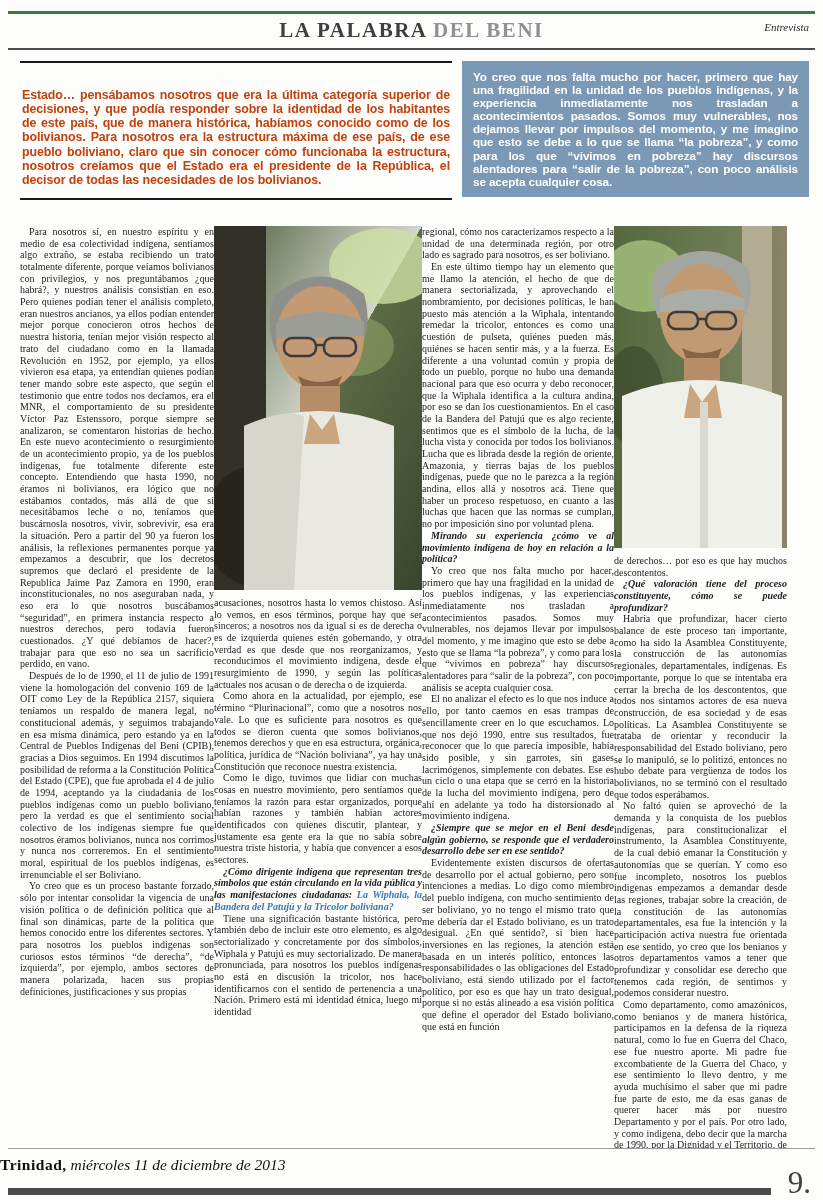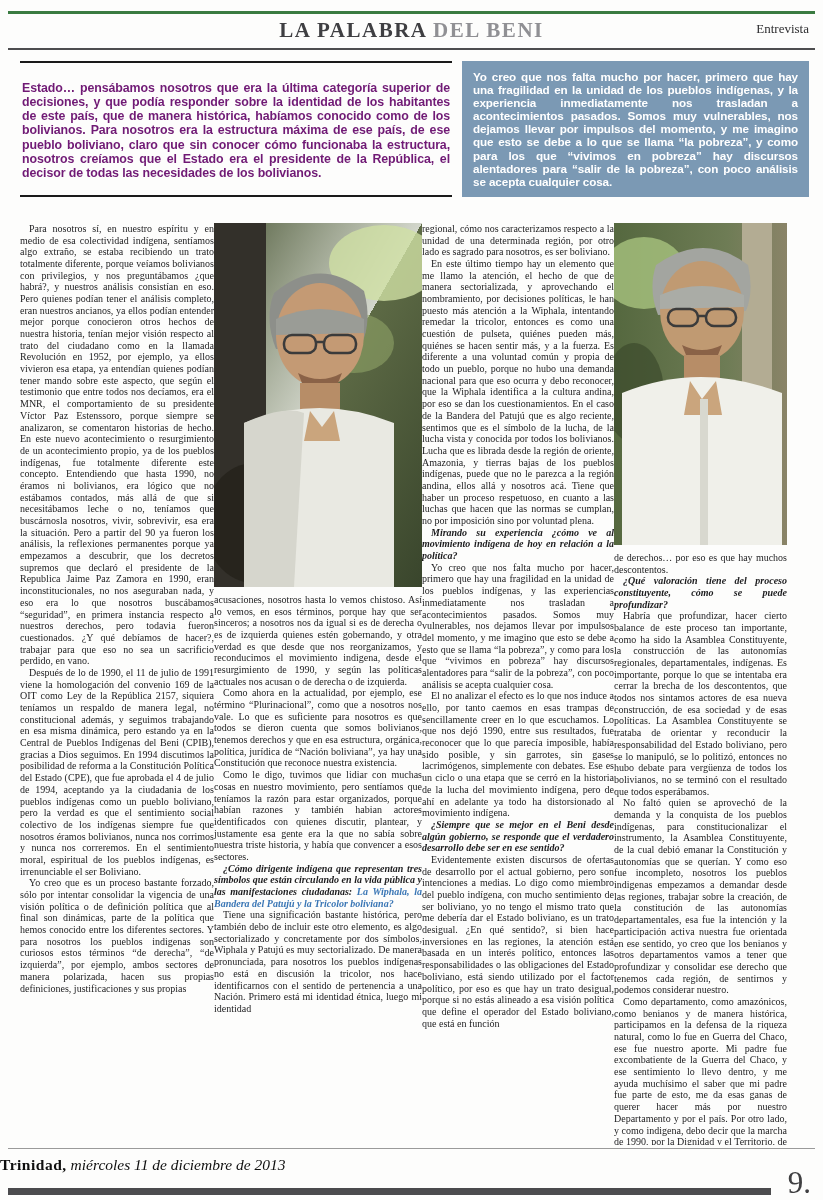--- a/index.html
+++ b/index.html
@@ -5,27 +5,27 @@
   html,body{margin:0;padding:0;background:#dcdcdc;}
   .page{position:relative;width:823px;height:1200px;margin:0 auto;background:#fdfdfc;
         font-family:"Liberation Serif",serif;color:#1c1c1e;overflow:hidden;box-sizing:border-box;}
   
   .mast{padding-top:11px;}
   .rule-green{height:3px;background:#3a7b41;margin:0 8px;}
   .mast-row{position:relative;height:34px;margin:0 8px;}
   .mast-title{position:absolute;left:0;right:0;text-align:center;top:4px;
               font-weight:bold;font-size:21px;letter-spacing:1.5px;color:#3f3f42;}
   .mast-title .light{color:#909094;}
-  .mast-section{position:absolute;right:6px;top:7px;font-size:13px;color:#2e2e30;text-align:center;}
+  .mast-section{position:absolute;right:6px;top:7px;font-style:italic;font-size:11px;color:#2e2e30;text-align:center;}
   .rule-dark{height:2px;background:#4d4d4f;margin:0 8px;}
   
   .pulls{display:flex;gap:10px;margin:11px 14px 0 20px;align-items:stretch;}
   .pq{font-family:"Liberation Sans",sans-serif;font-weight:bold;text-align:justify;}
   .pq-left{flex:0 0 428px;border-top:2px solid #1a1a1a;border-bottom:2px solid #1a1a1a;
-           padding:18px 2px 11px;color:#701a75;font-size:12.4px;line-height:1.14;letter-spacing:-0.1px;}
+           padding:25px 2px 11px;color:#c2410c;font-size:12.4px;line-height:1.14;letter-spacing:-0.1px;}
   .pq-right{flex:1;background:#7b99b4;color:#ffffff;padding:9px 11px;font-size:11.7px;
             line-height:1.12;letter-spacing:-0.1px;align-self:flex-start;}
   
   .cols{display:grid;grid-template-columns:194px 208px 192px 173px;
         margin:26px 16px 0 20px;height:922px;}
   .col{overflow:hidden;font-size:10px;line-height:1.17;text-align:justify;}
   .col p{margin:0;}
   .col p.ind{text-indent:9px;}
   .col p.q{font-weight:bold;font-style:italic;}
   .col span.accent{color:#3a76b5;}

